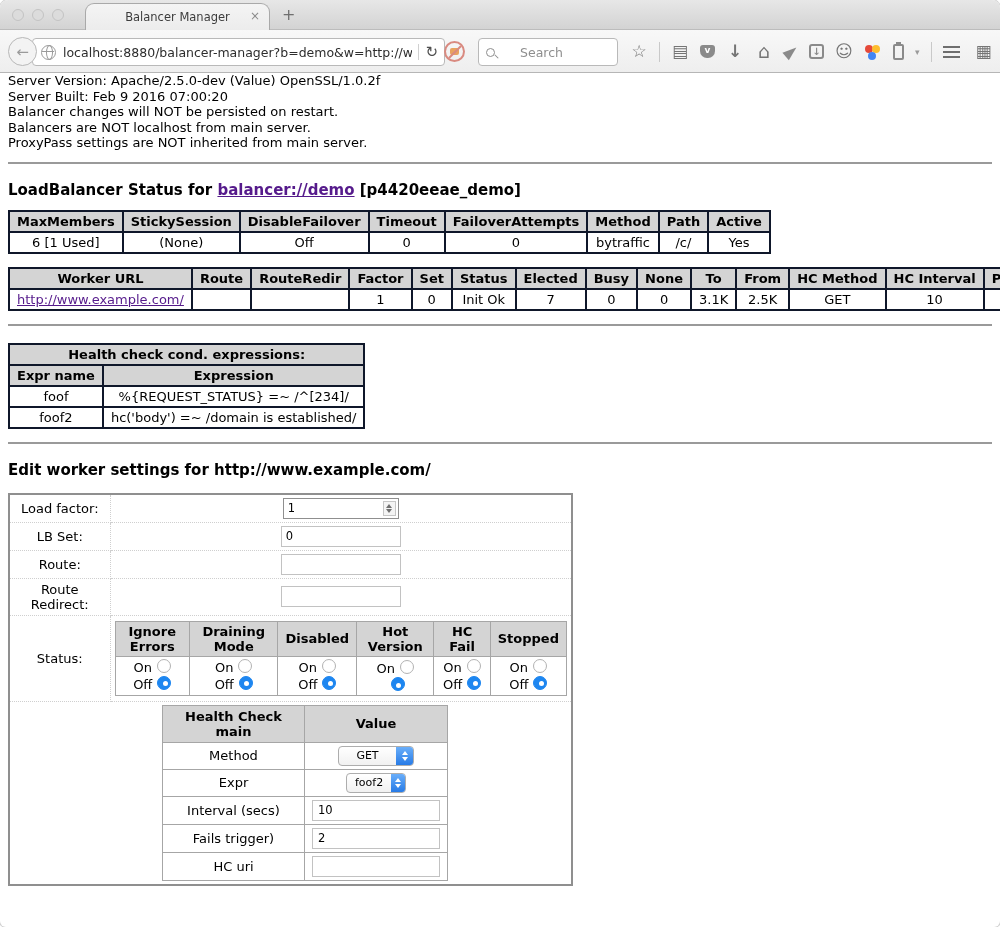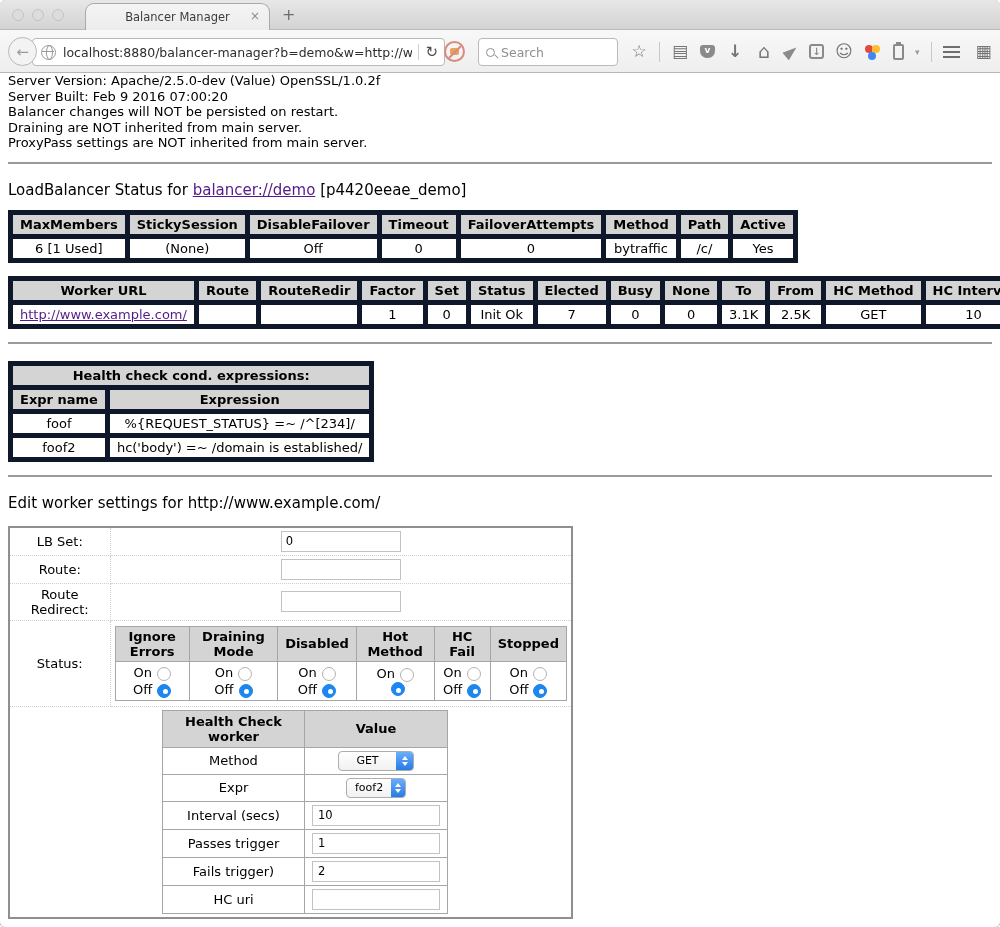--- a/index.html
+++ b/index.html
@@ -24,21 +24,21 @@
   .globe { width:15px; height:15px; border-radius:50%; border:1.5px solid #9a9a9a; position:relative; flex:none; margin:0 7px 0 2px; }
   .globe:before { content:""; position:absolute; left:4px; top:-1px; width:5px; height:13px; border:1px solid #9a9a9a; border-radius:50%; }
   .globe:after { content:""; position:absolute; left:0; top:5px; width:12px; border-top:1px solid #9a9a9a; }
   .urltext { font-size:12.5px; color:#2d2d2d; white-space:nowrap; overflow:hidden; flex:1; }
   .urlsep { width:1px; height:16px; background:#d0d0d0; margin:0 6px; }
   .reload { font-size:15px; color:#4f4f4f; }
   .blockicon { position:absolute; left:444px; top:11px; width:21px; height:21px; border-radius:50%; border:2px solid #d98a80; position:absolute; overflow:hidden; }
   .blockicon:before { content:""; position:absolute; left:4px; top:5px; width:9px; height:7px; background:#e8a25f; border-radius:2px; }
   .blockicon:after { content:""; position:absolute; left:-2px; top:7px; width:24px; border-top:2px solid #d98a80; transform:rotate(-45deg); }
   .searchbar { position:absolute; left:478px; top:8px; width:140px; height:28px; background:#fff; border:1px solid #b9b9b9; border-radius:4px;
-               display:flex; align-items:center; padding:0 7px; }
+               display:flex; align-items:center; padding:0 7px;gap:19px; }
   .mag { width:9px; height:9px; border:1.5px solid #8d8d8d; border-radius:50%; position:relative; flex:none; margin-right:6px; }
   .mag:after { content:""; position:absolute; left:7px; top:7px; width:5px; border-top:1.5px solid #8d8d8d; transform:rotate(45deg); }
   .searchph { font-size:12.5px; color:#8e8e8e; }
   .iconstrip { position:absolute; left:630px; top:0; height:43px; display:flex; align-items:center; gap:11px; color:#757575; }
   .ic { font-size:17px; line-height:1; color:#757575; text-align:center; width:18px; }
   .vsep { width:1px; height:20px; background:#c9c9c9; }
   .plane { width:0; height:0; border-left:14px solid #8a8a8a; border-top:5px solid transparent; border-bottom:5px solid transparent; transform:rotate(-40deg); }
   .pocket { width:15px; height:13px; background:#8a8a8a; border-radius:3px 3px 7px 7px; color:#fff; font-size:9px; text-align:center; line-height:11px; font-weight:bold; }
   .dlbox { width:15px; height:15px; border:2px solid #8a8a8a; border-radius:3px; text-align:center; font-size:10px; line-height:11px; color:#8a8a8a; font-weight:bold; }
   .dots { position:relative; width:18px; height:16px; }
@@ -49,45 +49,45 @@
   .battery { width:11px; height:16px; border:2px solid #8a8a8a; border-radius:2px; position:relative; }
   .battery:before { content:""; position:absolute; left:1px; top:-4px; width:5px; height:2px; background:#8a8a8a; }
   .caret { font-size:9px; color:#9a9a9a; }
   .burger { width:17px; height:2.5px; background:#6e6e6e; box-shadow:0 5px 0 #6e6e6e, 0 10px 0 #6e6e6e; margin-top:-9px; }
 
   
   .content { padding:0 8px; font-size:13px; color:#000; }
   h1.pagetitle { font-size:24px; font-weight:bold; margin:22px 0 10px; letter-spacing:.2px; }
   .infoline { font-size:13px; line-height:15.5px; }
   hr.rule { border:none; height:2px; background:#9a9a9a; margin:11px 0; }
-  h3.sect { font-size:15px; font-weight:normal; margin:17px 0 11px; }
+  h3.sect { font-size:15px; font-weight:bold; margin:17px 0 11px; }
   a.vlink { color:#551a8b; text-decoration:underline; }
 
   table.data { border-collapse:collapse; margin:2px 0 13px; }
-  table.data th, table.data td { border:5px solid #0f172a; font-size:13px; padding:2px 7px; text-align:center; white-space:nowrap; }
+  table.data th, table.data td { border:2px solid #0f172a; font-size:13px; padding:2px 7px; text-align:center; white-space:nowrap; }
   table.data th { background:#d4d4d4; font-weight:bold; }
   td.left { text-align:left; }
 
   
   table.form { border-collapse:collapse; border:2px solid #8f8f8f; width:565px; margin-top:14px; }
   table.form > tbody > tr > td { border:1px solid #cfcfcf; border-style:dotted; font-size:13px; padding:3px 4px; }
   td.flabel { width:101px; text-align:center; }
   td.fval { text-align:center; }
   input.txt { width:120px; height:21px; border:1px solid #c2c2c2; font-size:11.5px; font-family:inherit; padding:0 4px; background:#fff; }
   .numwrap { display:inline-flex; width:116px; height:21px; border:1px solid #8f8f8f; background:#fff; }
   .numwrap input { flex:1; border:none; font-size:11.5px; padding:0 4px; outline:none; min-width:0; font-family:inherit; }
   .stepper { width:13px; border-left:1px solid #bdbdbd; background:#f4f4f4; display:flex; flex-direction:column; align-items:center; justify-content:center; gap:1px; margin:2px; border:1px solid #c6c6c6; }
   .stepper b { width:0; height:0; border-left:3px solid transparent; border-right:3px solid transparent; }
   .stepper b.up { border-bottom:4px solid #6f6f6f; }
   .stepper b.dn { border-top:4px solid #6f6f6f; }
 
   table.inner { border-collapse:collapse; margin:2px auto 2px 0; }
   table.inner th, table.inner td { border:1px solid #a6a6a6; font-size:13px; padding:2px 7px; text-align:center; }
   table.inner th { background:#d4d4d4; }
-  .radioline { display:flex; align-items:flex-end; justify-content:center; gap:5px; line-height:17px; }
+  .radioline { display:flex; align-items:flex-start; justify-content:center; gap:5px; line-height:17px; }
   .radio { width:14px; height:14px; border-radius:50%; background:#fff; border:1px solid #b2b2b2; display:inline-block; position:relative; }
   .radio.checked { background:#1d86f0; border-color:#1d86f0; }
   .radio.checked:after { content:""; position:absolute; left:4.5px; top:4.5px; width:5px; height:5px; border-radius:50%; background:#fff; }
 
   .hcwrap { padding-left:148px; }
   table.hc { border-collapse:collapse; }
   table.hc th, table.hc td { border:1px solid #a6a6a6; font-size:13px; padding:3px 7px; text-align:center; }
   table.hc th { background:#d4d4d4; }
   table.hc td.val { width:131px; }
   table.hc td.lbl { width:142px; }
@@ -152,21 +152,21 @@
       <span class="ic" style="margin-left:4px;">▦</span>
     </div>
   </div>
 
   <div class="content">
 
 
     <div class="infoline">Server Version: Apache/2.5.0-dev (Value) OpenSSL/1.0.2f</div>
     <div class="infoline">Server Built: Feb 9 2016 07:00:20</div>
     <div class="infoline">Balancer changes will NOT be persisted on restart.</div>
-    <div class="infoline">Draining are NOT inherited from main server.</div>
+    <div class="infoline">Balancers are NOT localhost from main server.</div>
     <div class="infoline">ProxyPass settings are NOT inherited from main server.</div>
 
     <hr class="rule">
 
     <h3 class="sect"><span>LoadBalancer Status for </span><a class="vlink" href="#">balancer://demo</a><span> [p4420eeae_demo]</span></h3>
 
     <table class="data">
       <tbody>
           <tr>
         <th>MaxMembers</th>
@@ -252,20 +252,32 @@
     </tbody>
       </table>
 
     <hr class="rule">
 
     <h3 class="sect">Edit worker settings for http://www.example.com/</h3>
 
     <table class="form">
       <tbody>
       <tr>
+        <td class="flabel">Load factor:</td>
+        <td class="fval">
+          <span class="numwrap">
+            <input type="text" value="1" style="">
+            <span class="stepper">
+                  <b class="up"></b>
+                  <b class="dn"></b>
+                </span>
+          </span>
+        </td>
+      </tr>
+      <tr>
         <td class="flabel">LB Set:</td>
         <td class="fval"><input class="txt" type="text" value="0" style=""></td>
       </tr>
       <tr>
         <td class="flabel">Route:</td>
         <td class="fval"><input class="txt" type="text" value="" style=""></td>
       </tr>
       <tr>
         <td class="flabel">Route Redirect:</td>
         <td class="fval"><input class="txt" type="text" value="" style=""></td>
@@ -273,21 +285,21 @@
 
       <tr>
         <td class="flabel">Status:</td>
         <td>
           <table class="inner">
             <tbody>
                   <tr>
               <th>Ignore Errors</th>
               <th>Draining Mode</th>
               <th>Disabled</th>
-              <th>Hot Method</th>
+              <th>Hot Version</th>
               <th>HC Fail</th>
               <th>Stopped</th>
             </tr>
             <tr>
               <td>
                 <div class="radioline">
                         <span>On</span>
                         <span class="radio"></span>
                       </div>
                 <div class="radioline">
@@ -350,21 +362,21 @@
               </table>
         </td>
       </tr>
 
       <tr>
         <td colspan="2">
           <div class="hcwrap">
             <table class="hc">
               <tbody>
                     <tr>
-                <th class="lbl">Health Check worker</th>
+                <th class="lbl">Health Check main</th>
                 <th class="val">Value</th>
               </tr>
               <tr>
                 <td class="lbl">Method</td>
                 <td class="val">
                   <span class="macselect" style="width:76px;">
                     <span class="stext">GET</span>
                     <span class="scap">
                             <b class="up"></b>
                             <b class="dn"></b>
@@ -382,24 +394,20 @@
                             <b class="dn"></b>
                           </span>
                   </span>
                 </td>
               </tr>
               <tr>
                 <td class="lbl">Interval (secs)</td>
                 <td class="val"><input class="hctxt" type="text" value="10" style=""></td>
               </tr>
               <tr>
-                <td class="lbl">Passes trigger</td>
-                <td class="val"><input class="hctxt" type="text" value="1" style=""></td>
-              </tr>
-              <tr>
                 <td class="lbl">Fails trigger)</td>
                 <td class="val"><input class="hctxt" type="text" value="2" style=""></td>
               </tr>
               <tr>
                 <td class="lbl">HC uri</td>
                 <td class="val"><input class="hctxt" type="text" value="" style=""></td>
               </tr>
             </tbody>
                 </table>
           </div>

